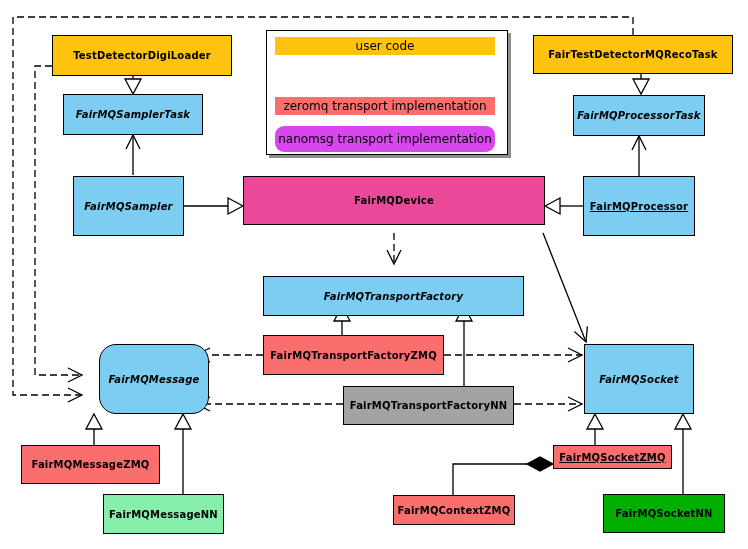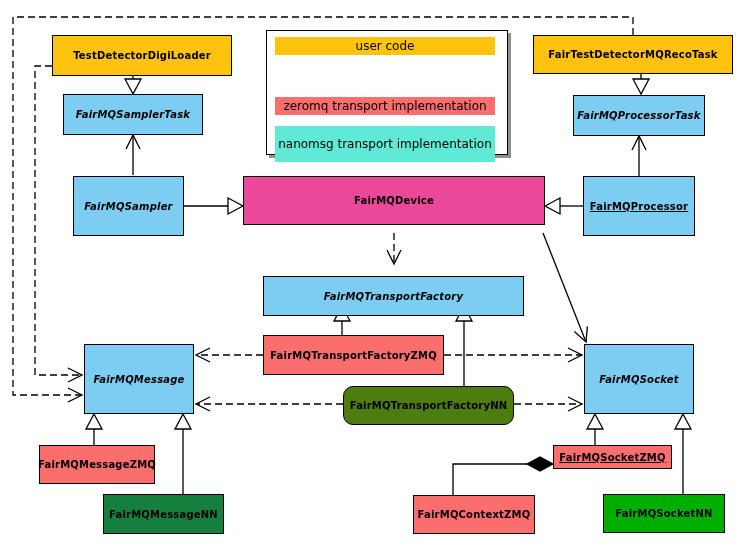--- a/index.html
+++ b/index.html
@@ -117,21 +117,21 @@
         <polyline points="453,495 453,464 527,464" fill="none" stroke="#000000" stroke-width="1.3"></polyline>
       </g>
     </svg>
   <div id="legend" style="left: 266px; top: 30px; width: 242px; height: 125px;">
       <div class="legend-row" style="left: 8px; top: 6px; width: 220px; height: 18px; background: rgb(255, 194, 14);">
         <span>user code</span>
       </div>
       <div class="legend-row" style="left: 8px; top: 66px; width: 220px; height: 18px; background: rgb(250, 110, 110);">
         <span>zeromq transport implementation</span>
       </div>
-      <div class="legend-row" style="left: 8px; top: 95px; width: 220px; height: 36px; background: #5eead4;">
+      <div class="legend-row" style="left: 8px; top: 95px; width: 220px; height: 26px; background: #d946ef; border-radius: 9px;">
         <span>nanomsg transport implementation</span>
       </div>
     </div>
 <div class="node" style="left: 52px; top: 35px; width: 180px; height: 41px; background: rgb(255, 194, 14);">
       <span>TestDetectorDigiLoader</span>
     </div>
     <div class="node" style="left: 533px; top: 35px; width: 200px; height: 39px; background: rgb(255, 194, 14);">
       <span>FairTestDetectorMQRecoTask</span>
     </div>
     <div class="node italic" style="left: 63px; top: 94px; width: 140px; height: 41px; background: rgb(125, 205, 242);">
@@ -148,37 +148,37 @@
     </div>
     <div class="node" style="left: 583px; top: 176px; width: 112px; height: 60px; background: rgb(125, 205, 242); text-decoration: underline;">
       <span>FairMQProcessor</span>
     </div>
     <div class="node italic" style="left: 263px; top: 276px; width: 261px; height: 40px; background: rgb(125, 205, 242);">
       <span>FairMQTransportFactory</span>
     </div>
     <div class="node" style="left: 263px; top: 335px; width: 181px; height: 40px; background: rgb(250, 110, 110);">
       <span>FairMQTransportFactoryZMQ</span>
     </div>
-    <div class="node" style="left: 343px; top: 386px; width: 171px; height: 39px; background: #4d7c0f; border-radius: 10px;">
+    <div class="node" style="left: 343px; top: 386px; width: 171px; height: 39px; background: #a3a3a3;">
       <span>FairMQTransportFactoryNN</span>
     </div>
-    <div class="node italic" style="left: 84px; top: 344px; width: 110px; height: 70px; background: rgb(125, 205, 242);">
+    <div class="node italic" style="left: 99px; top: 344px; width: 110px; height: 70px; background: rgb(125, 205, 242); border-radius: 17px;">
       <span>FairMQMessage</span>
     </div>
     <div class="node italic" style="left: 584px; top: 344px; width: 110px; height: 70px; background: rgb(125, 205, 242);">
       <span>FairMQSocket</span>
     </div>
-    <div class="node" style="left: 39px; top: 445px; width: 116px; height: 39px; background: rgb(250, 110, 110);">
+    <div class="node" style="left: 21px; top: 445px; width: 139px; height: 39px; background: rgb(250, 110, 110);">
       <span>FairMQMessageZMQ</span>
     </div>
-    <div class="node" style="left: 103px; top: 494px; width: 121px; height: 40px; background: #15803d;">
+    <div class="node" style="left: 103px; top: 494px; width: 121px; height: 40px; background: #86efac;">
       <span>FairMQMessageNN</span>
     </div>
     <div class="node" style="left: 553px; top: 445px; width: 119px; height: 24px; background: rgb(250, 110, 110); text-decoration: underline;">
       <span>FairMQSocketZMQ</span>
     </div>
     <div class="node" style="left: 603px; top: 494px; width: 122px; height: 39px; background: rgb(0, 174, 0);">
       <span>FairMQSocketNN</span>
     </div>
-    <div class="node" style="left: 393px; top: 495px; width: 122px; height: 39px; background: rgb(250, 110, 110); margin-left: 20px;">
+    <div class="node" style="left: 393px; top: 495px; width: 122px; height: 30px; background: rgb(250, 110, 110);">
       <span>FairMQContextZMQ</span>
     </div>
   </div>
 
 </body></html>

